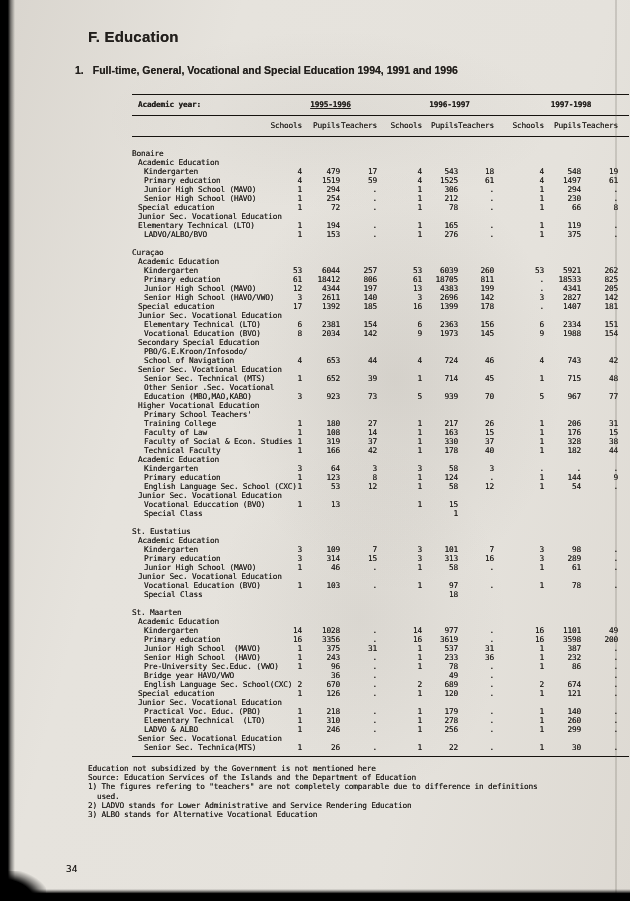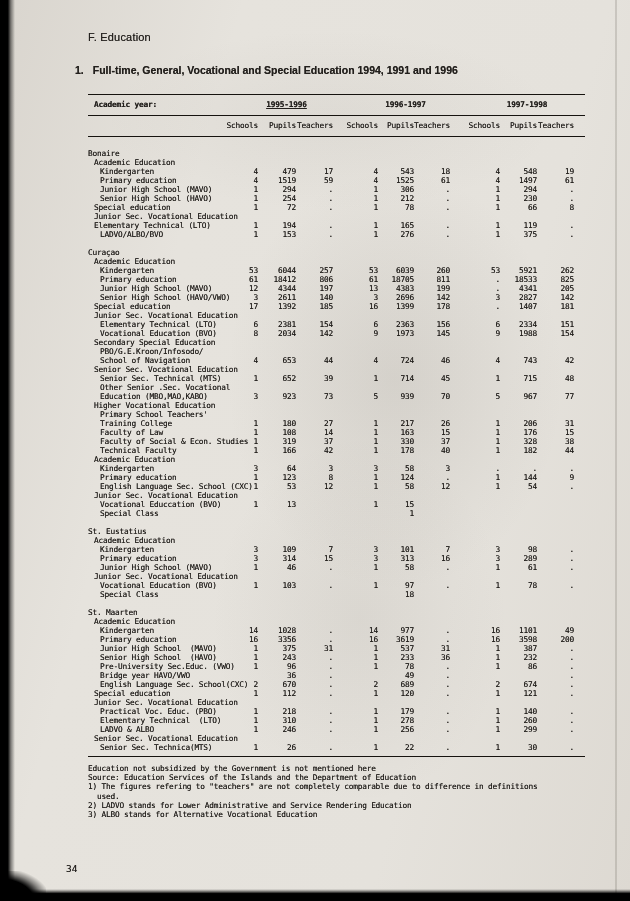--- a/index.html
+++ b/index.html
@@ -30,29 +30,29 @@
   }
   .crease-right {
     position:absolute; right:13px; top:0; width:2px; height:100%;
     background:rgba(90,84,76,0.20);
   }
   .content { position:absolute; left:88px; top:31px; width:505px; color:#221f1c; }
   .txt { text-shadow:0 0 0.35px rgba(34,31,28,0.75); }
 
   .heading {
     font-family:"Liberation Sans","DejaVu Sans",sans-serif;
-    font-weight:normal; font-size:11px; line-height:12px; letter-spacing:0.2px;
+    font-weight:bold; font-size:15px; line-height:12px; letter-spacing:0.2px;
   }
   .title {
     margin-left:-13px; margin-top:21px; display:flex; gap:9px;
     font-family:"Liberation Sans","DejaVu Sans",sans-serif;
     font-weight:bold; font-size:10.5px; line-height:13px; white-space:nowrap;
   }
 
-  .table { width:497px; margin-top:17px; font-size:7.8px; letter-spacing:-0.2px; }
+  .table { width:497px; margin-top:17px; font-size:7.8px; letter-spacing:-0.2px;margin-left:44px; }
   .rule { height:0; border-top:1px solid #16130f; width:497px; }
   .trow {
     display:grid;
     grid-template-columns:128px 42px 38px 37px 45px 36px 36px 50px 37px 37px;
     line-height:9px;
   }
   .hdr-years, .hdr-cols { line-height:20px; }
   .hdr-years .lbl { font-weight:bold; padding-left:6px; }
   .ygrp { font-weight:bold; text-align:center; white-space:pre; }
   .y1 { grid-column:2/5; padding-left:24px;text-decoration:underline; }
@@ -790,21 +790,21 @@
             <span class="num">2</span>
             <span class="num">689</span>
             <span class="num">.</span>
             <span class="num">2</span>
             <span class="num">674</span>
             <span class="num">.</span>
           </div>
           <div class="trow ind1">
             <span class="lbl">Special education</span>
             <span class="num">1</span>
-            <span class="num">112</span>
+            <span class="num">126</span>
             <span class="num">.</span>
             <span class="num">1</span>
             <span class="num">120</span>
             <span class="num">.</span>
             <span class="num">1</span>
             <span class="num">121</span>
             <span class="num">.</span>
           </div>
           <div class="trow ind1">
             <span class="lbl">Junior Sec. Vocational Education</span>

